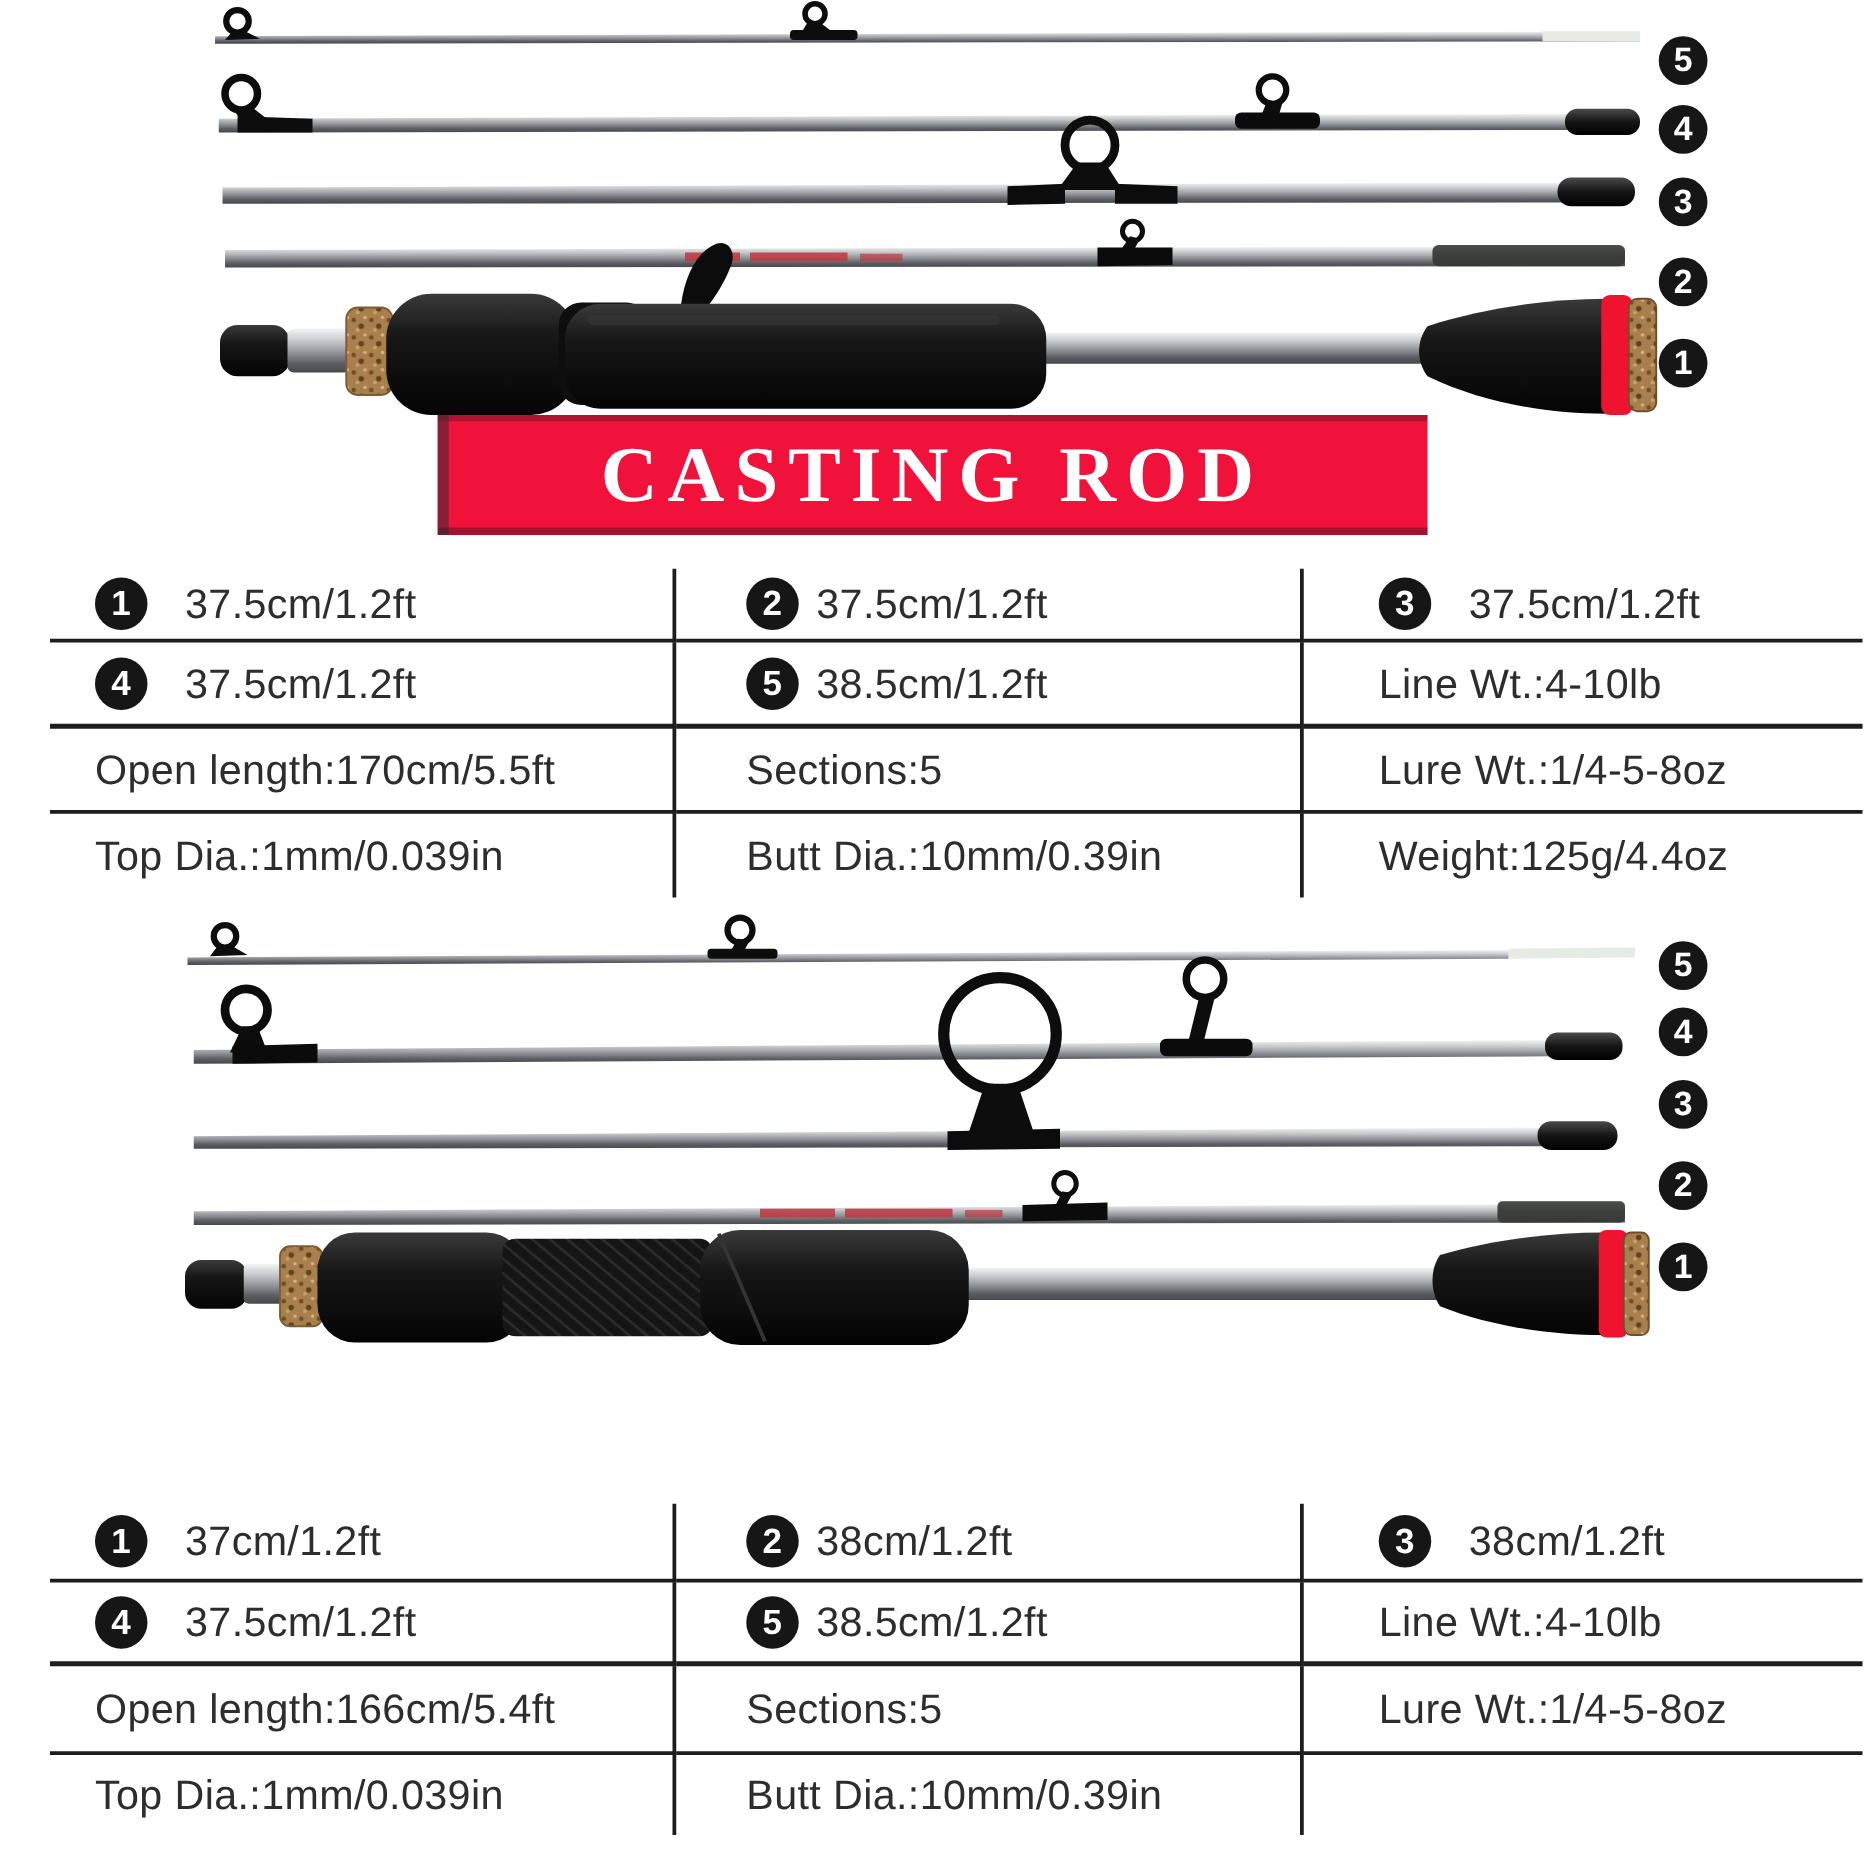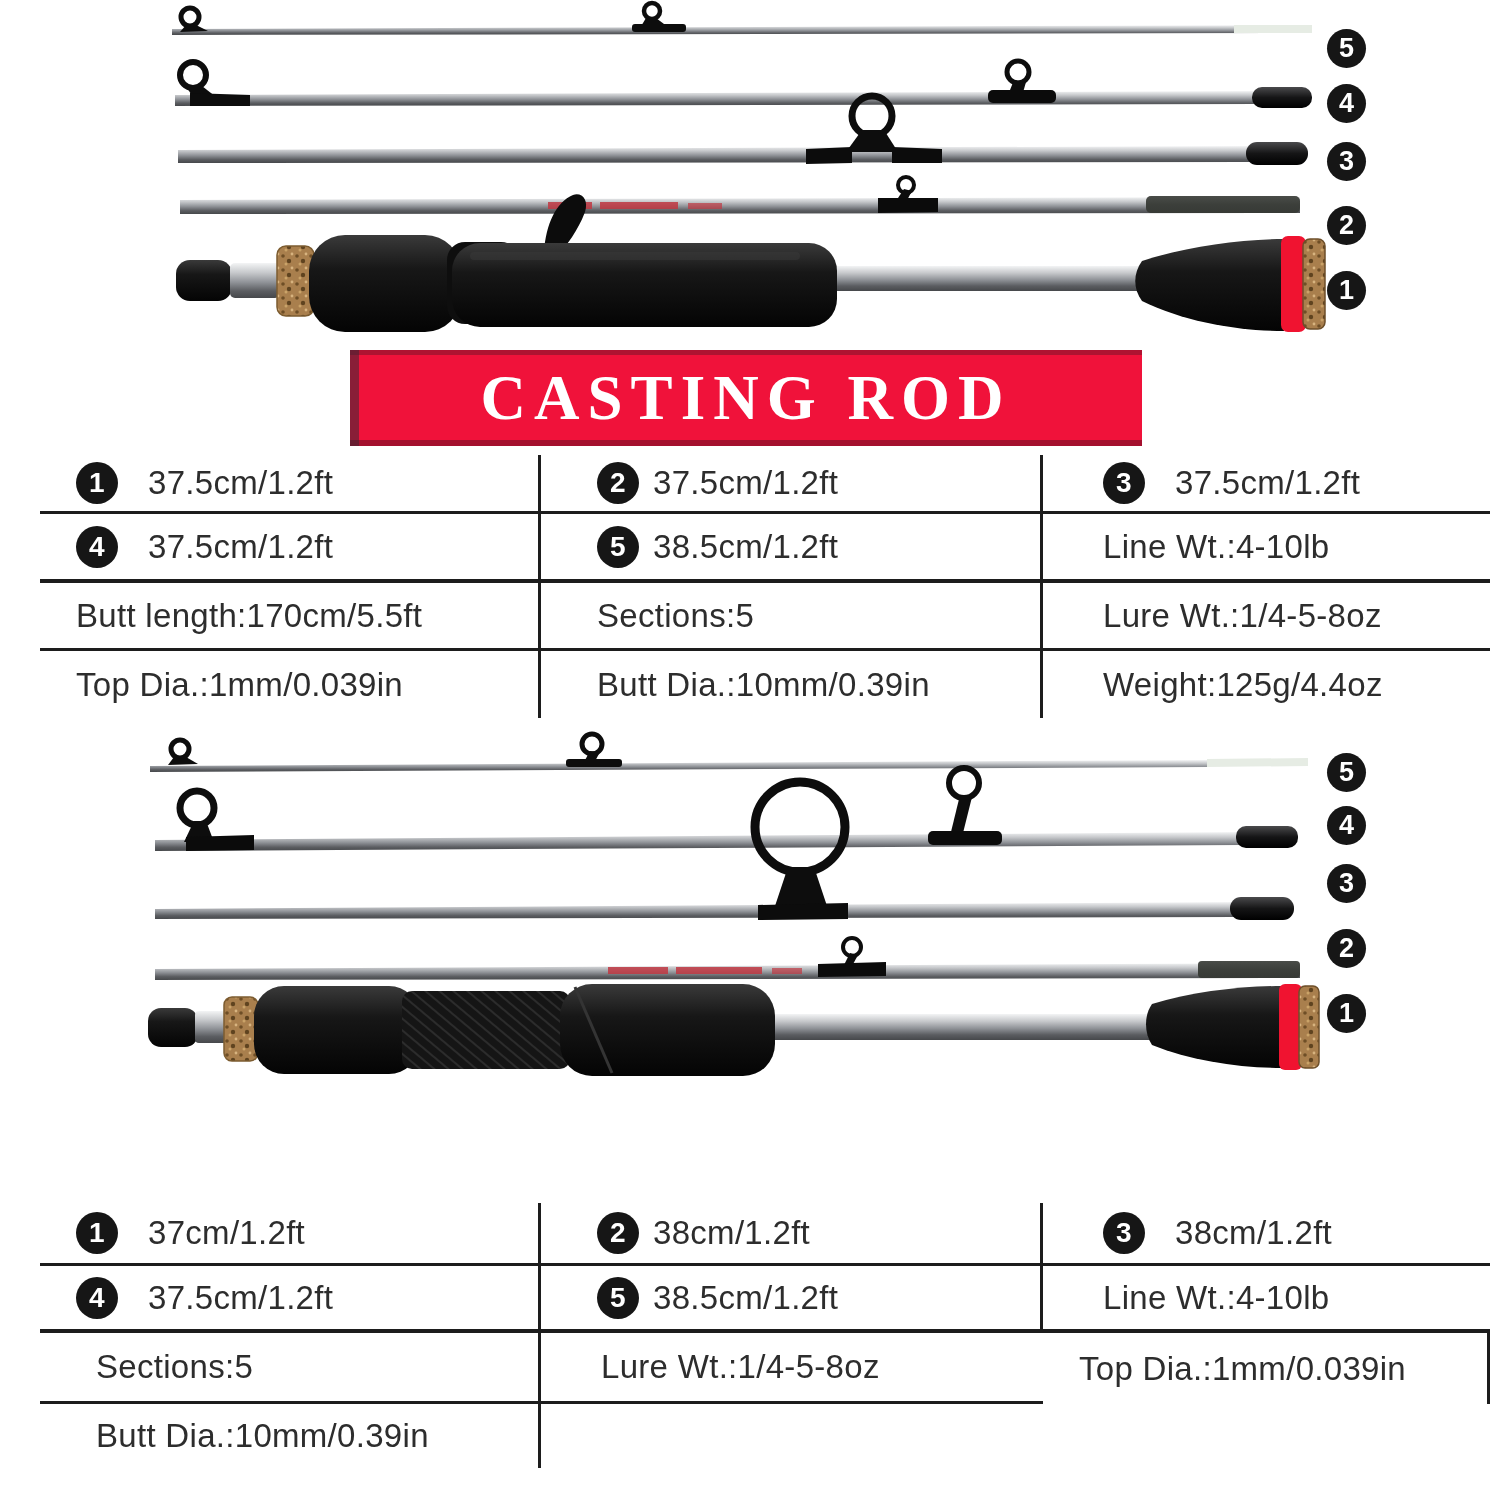--- a/index.html
+++ b/index.html
@@ -143,21 +143,21 @@
       <rect x="1303" y="239" width="22" height="90" rx="7" fill="url(#gc)" stroke="#6d4f2a" stroke-width="1.5"></rect>
     </g>
   </svg>
 
   <div class="rod-badge" style="top:29px">5</div>
   <div class="rod-badge" style="top:84px">4</div>
   <div class="rod-badge" style="top:142px">3</div>
   <div class="rod-badge" style="top:206px">2</div>
   <div class="rod-badge" style="top:271px">1</div>
 
-  <div class="banner" style="top:350px">
+  <div class="banner" style="top:332px">
     <span class="banner-text">CASTING ROD</span>
   </div>
 
   <div class="spec-table" id="castTable">
     <div class="cell c1 rb">
       <span class="t-badge">1</span>
       <span>37.5cm/1.2ft</span>
       </div>
     <div class="cell c2 rb">
       <span class="t-badge">2</span>
@@ -174,21 +174,21 @@
       </div>
     <div class="cell c2 rbx">
       <span class="t-badge">5</span>
       <span>38.5cm/1.2ft</span>
       </div>
     <div class="cell c3 rbx">
       <span>Line Wt.:4-10lb</span>
       </div>
 
     <div class="cell c1 rb">
-      <span>Butt length:170cm/5.5ft</span>
+      <span>Open length:170cm/5.5ft</span>
       </div>
     <div class="cell c2 rb">
       <span>Sections:5</span>
       </div>
     <div class="cell c3 rb">
       <span>Lure Wt.:1/4-5-8oz</span>
       </div>
 
     <div class="cell c1">
       <span>Top Dia.:1mm/0.039in</span>
@@ -294,20 +294,23 @@
       <span>37.5cm/1.2ft</span>
       </div>
     <div class="cell c2 rbx">
       <span class="t-badge">5</span>
       <span>38.5cm/1.2ft</span>
       </div>
     <div class="cell c3 rbx">
       <span>Line Wt.:4-10lb</span>
       </div>
 
+    <div class="cell c1 rb">
+      <span>Open length:166cm/5.4ft</span>
+      </div>
     <div class="cell c2 rb">
       <span>Sections:5</span>
       </div>
     <div class="cell c3 rb">
       <span>Lure Wt.:1/4-5-8oz</span>
       </div>
 
     <div class="cell c1">
       <span>Top Dia.:1mm/0.039in</span>
       </div>

